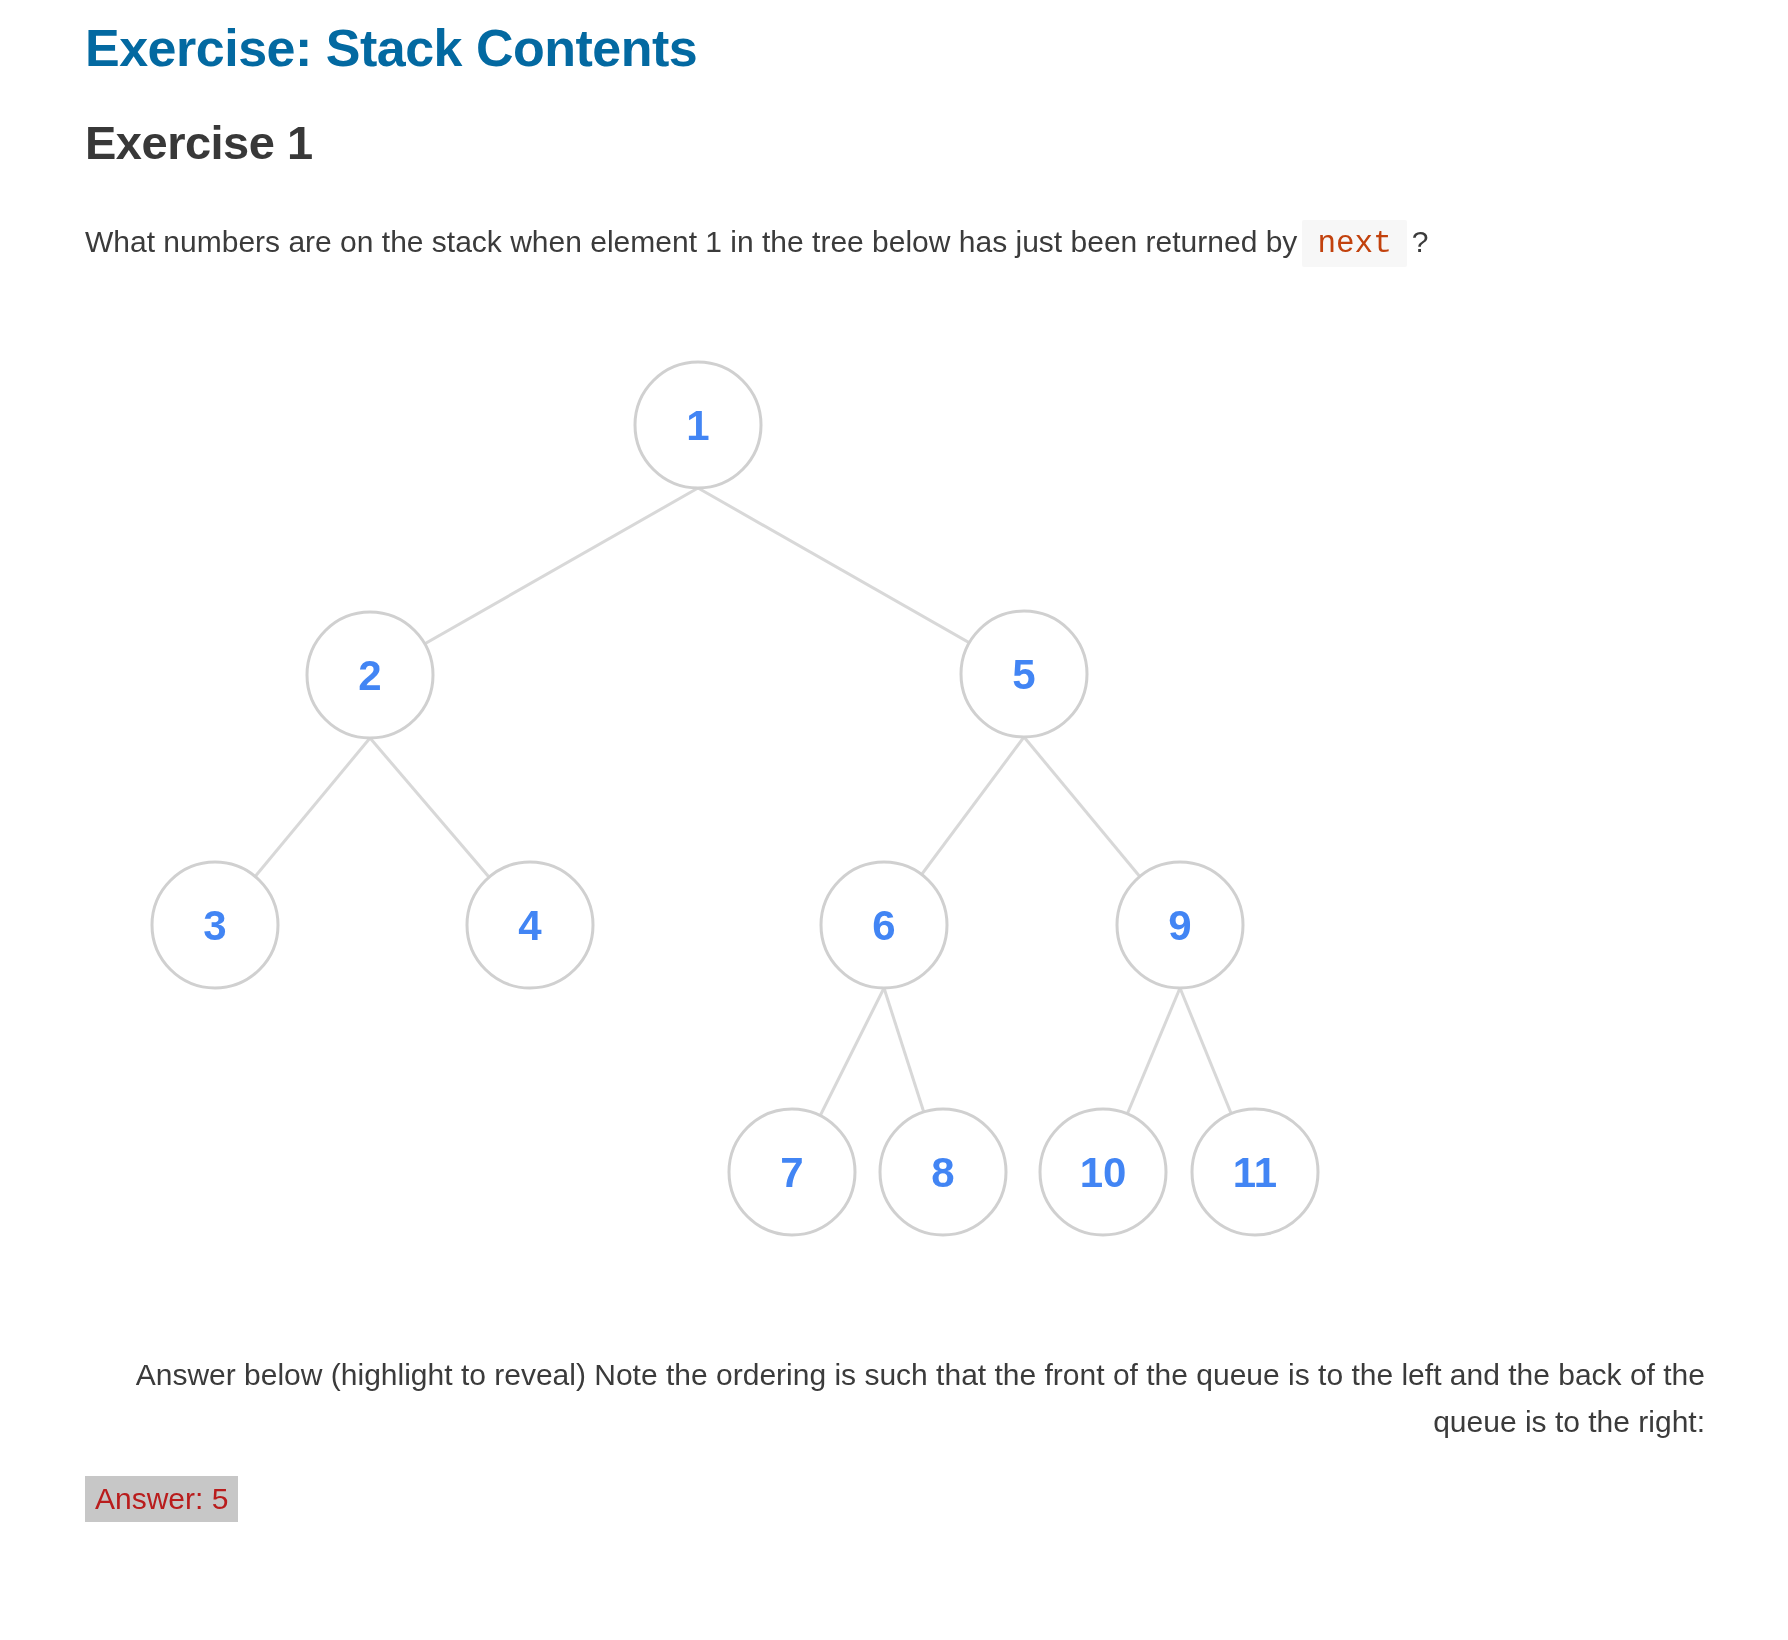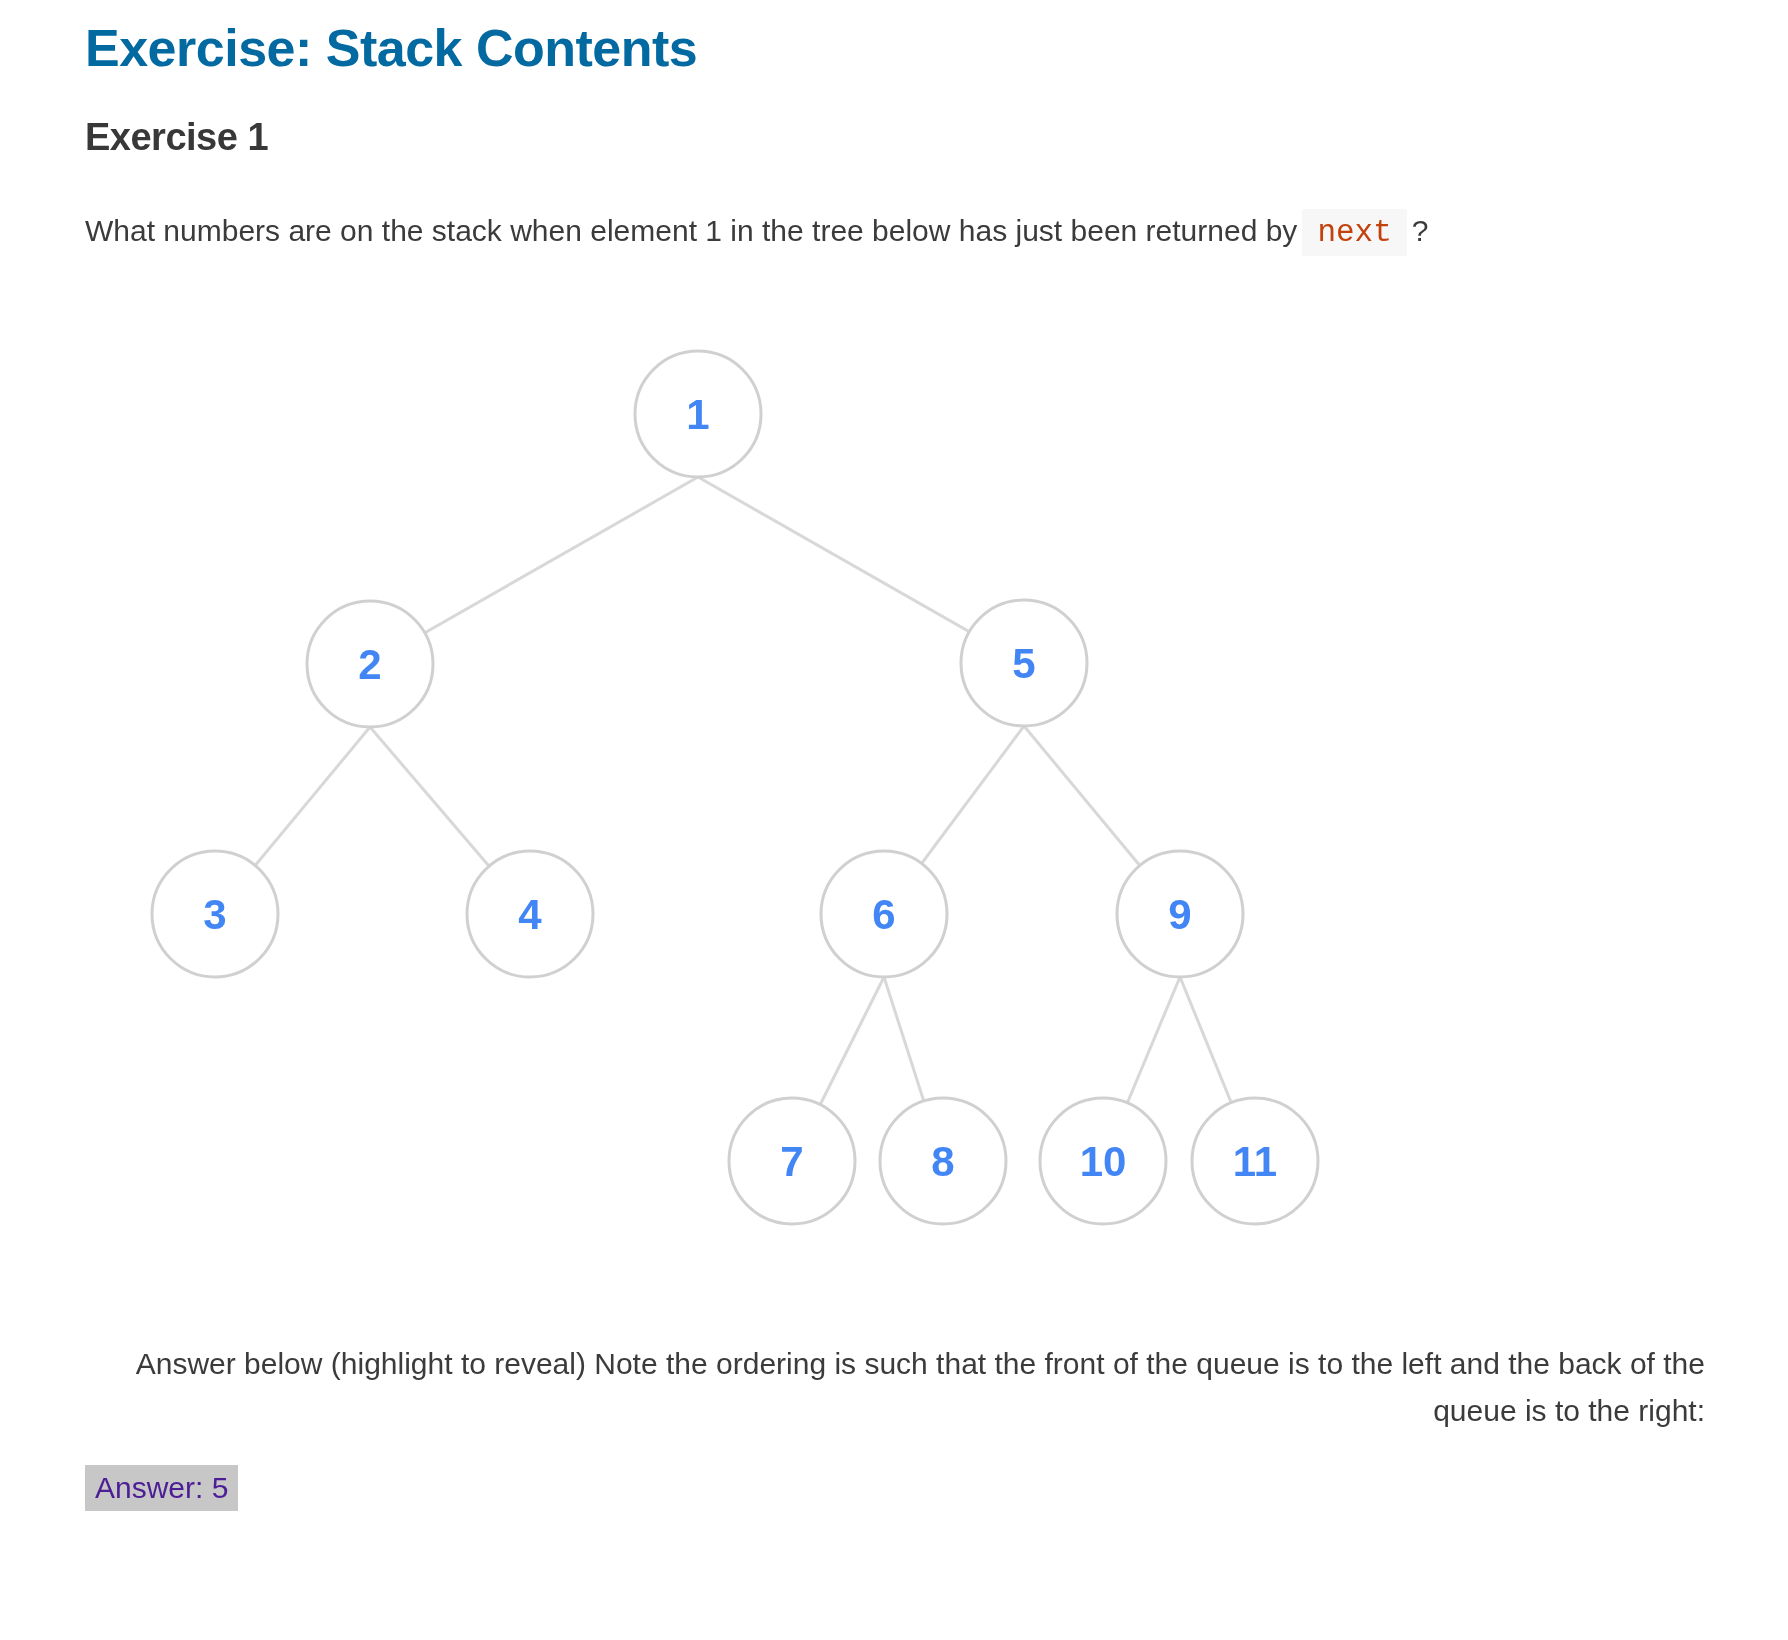--- a/index.html
+++ b/index.html
@@ -27,21 +27,21 @@
   }
   p.body-text {
     font-size: 30px;
     line-height: 47px;
     margin: 0;
     color: #3b3b3b;
   }
   p.intro { margin-top: 55px; }
   h2.section-heading {
     margin: 36px 0 0 0;
-    font-size: 38px;
+    font-size: 47px;
     line-height: 1.2;
     font-weight: 700;
     color: #383838;
     letter-spacing: -0.5px;
   }
   p.question { margin-top: 46px; }
   code.inline-code {
     font-family: "Liberation Mono", "DejaVu Sans Mono", monospace;
     font-size: 31px;
     background: #f7f7f7;
@@ -62,21 +62,21 @@
   }
   p.answer-note {
     margin-top: 60px;
     max-width: 1620px;
     text-align: right;
   }
   .answer-spoiler {
     display: inline-block;
     margin-top: 31px;
     background: #c7c7c7;
-    color: #4c1d95;
+    color: #b91c1c;
     font-size: 30px;
     line-height: 36px;
     padding: 5px 10px;
   }
 </style>
 </head>
 <body>
 
 <div class="content">
 

